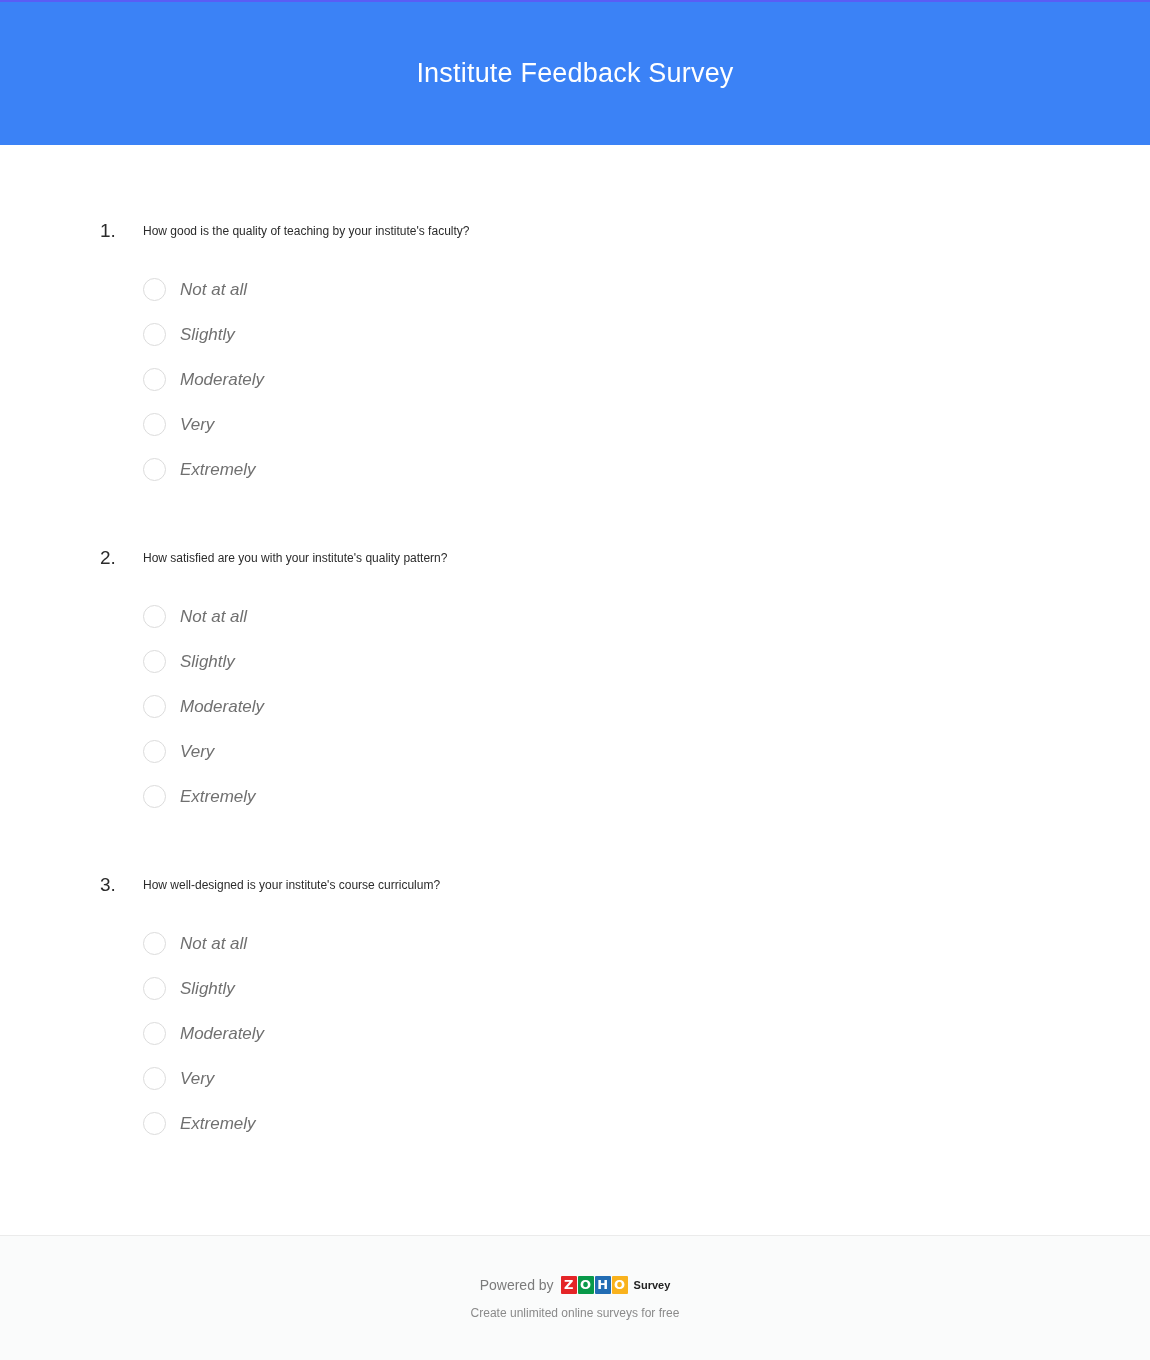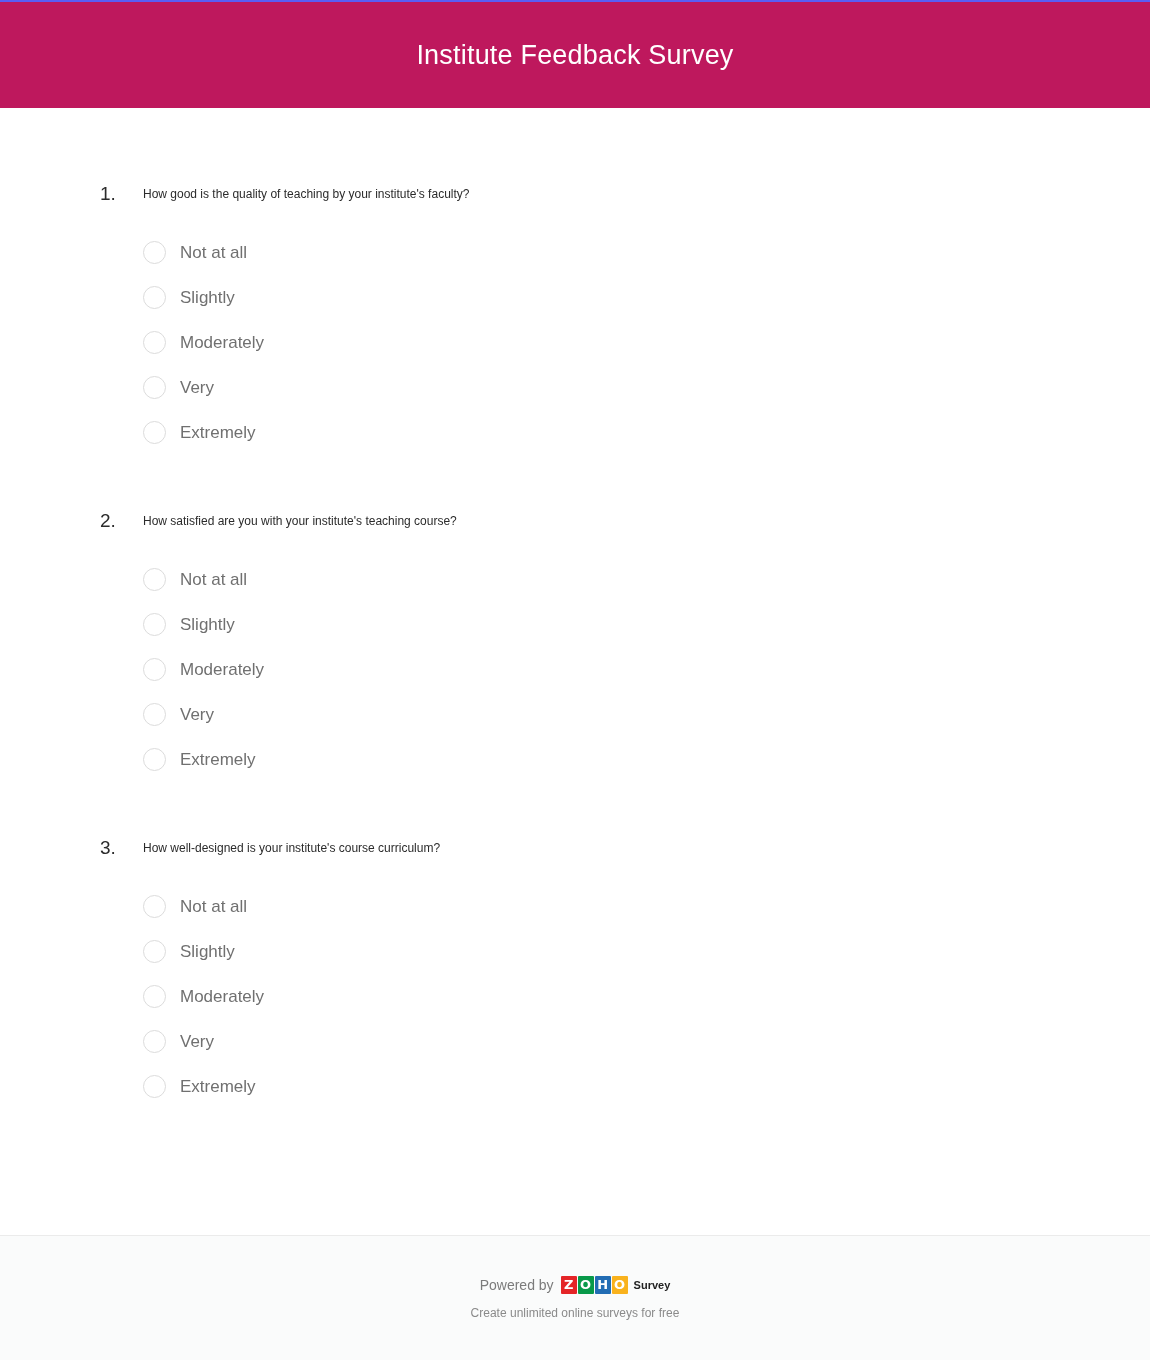--- a/index.html
+++ b/index.html
@@ -19,22 +19,22 @@
     position: relative;
     width: 1150px;
     height: 1360px;
     display: flex;
     flex-direction: column;
     background: #ffffff;
   }
 
   
   .survey-header {
-    height: 108px;
-    background: #be185d;
+    height: 145px;
+    background: #3b82f6;
     border-top: 2px solid #5a5df5;
     box-sizing: border-box;
     display: flex;
     align-items: center;
     justify-content: center;
     flex: 0 0 auto;
   }
   .survey-title {
     color: #ffffff;
     font-size: 27px;
@@ -76,20 +76,21 @@
   }
   .question-text {
     font-size: 12px;
     color: #2b2b2b;
     line-height: 28px;
     font-weight: 400;
   }
   .option-list {
     padding-left: 43px;
     margin: 0;
+    font-style: italic;
   }
   .option-row {
     display: flex;
     align-items: center;
     height: 45px;
     cursor: pointer;
   }
   .radio-circle {
     width: 23px;
     height: 23px;
@@ -202,21 +203,21 @@
           <label class="option-row">
             <span class="radio-circle"></span>
             <span class="option-label">Extremely</span>
           </label>
         </div>
       </div>
 
       <div class="question-block">
         <div class="question-head">
           <span class="question-number">2.</span>
-          <span class="question-text">How satisfied are you with your institute's teaching course?</span>
+          <span class="question-text">How satisfied are you with your institute's quality pattern?</span>
         </div>
         <div class="option-list">
           <label class="option-row">
             <span class="radio-circle"></span>
             <span class="option-label">Not at all</span>
           </label>
           <label class="option-row">
             <span class="radio-circle"></span>
             <span class="option-label">Slightly</span>
           </label>

